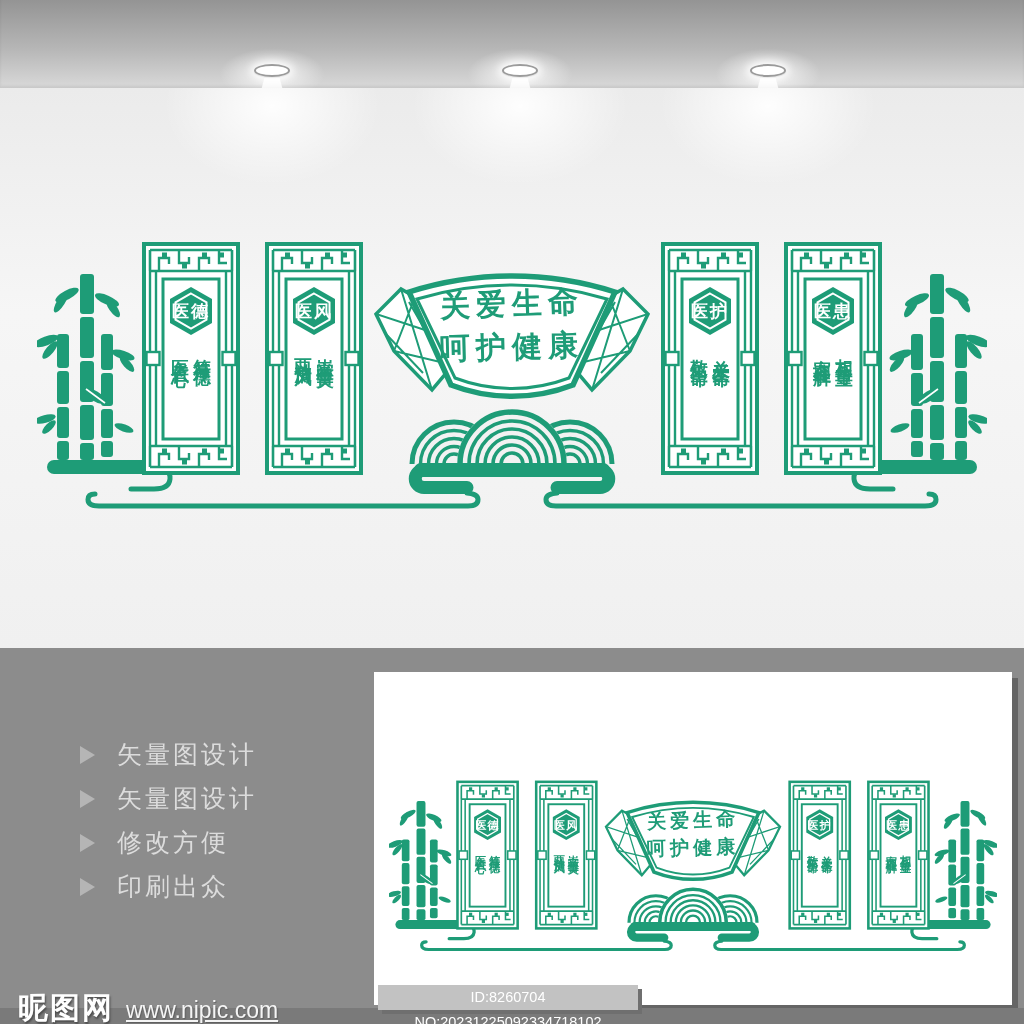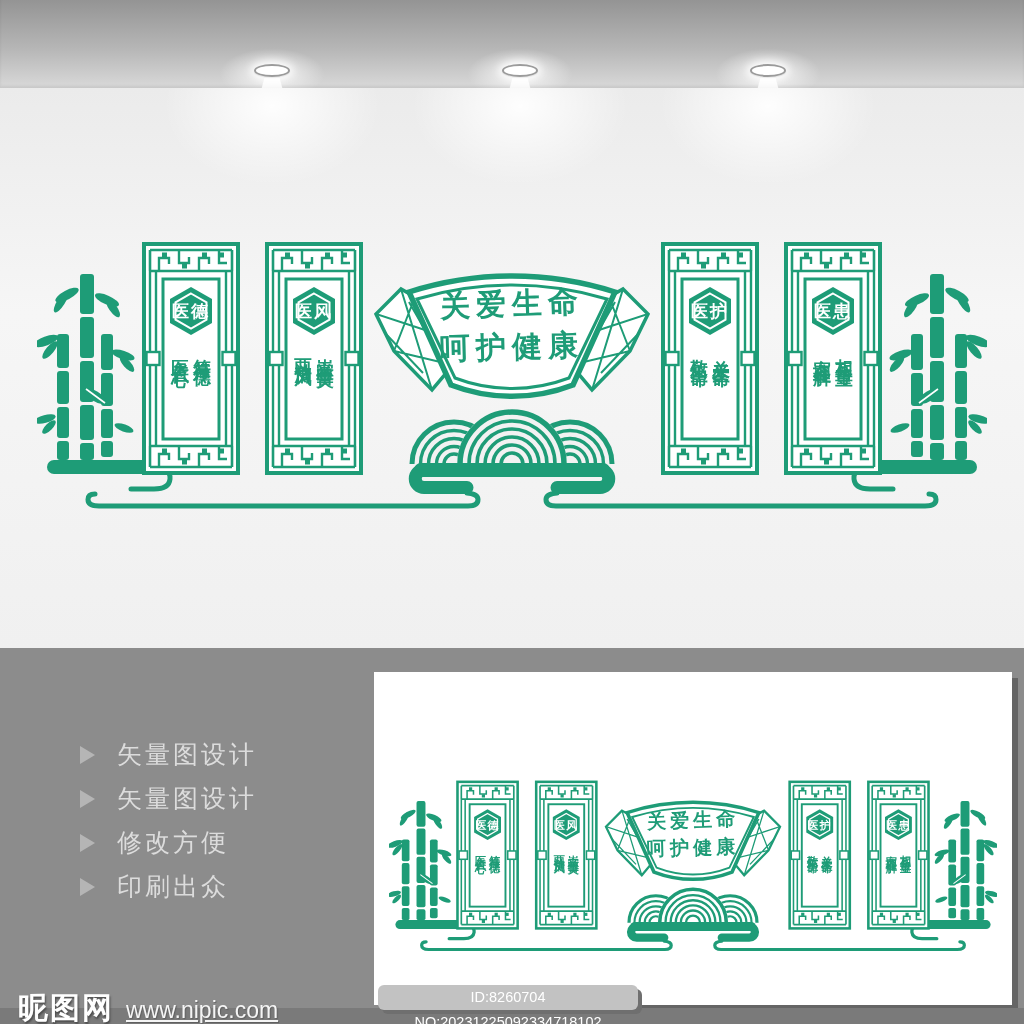--- a/index.html
+++ b/index.html
@@ -68,21 +68,21 @@
   .preview-card .design { --wavebg:#ffffff; }
 
   .brand { position:absolute; left:18px; top:340px; white-space:nowrap; }
   .site-name { font-size:30px; font-weight:bold; color:#ffffff;
     text-shadow:1px 2px 2px rgba(70,70,70,.9); letter-spacing:2px; }
   .site-url { font-size:23px; color:#f5f5f5; margin-left:12px;
     text-shadow:1px 1px 1px rgba(90,90,90,.8);text-decoration:underline; }
 
   .id-badge { position:absolute; left:378px; top:337px; width:260px; height:25px;
     line-height:25px; text-align:center; background:#c2c2c2; color:#ffffff;
-    font-size:14.5px; box-shadow:4px 4px 0 #6f6f6f;border-radius:6px; }
+    font-size:14.5px; box-shadow:4px 4px 0 #6f6f6f; }
 
   .bottom-strip { position:absolute; left:0; top:360px; width:1024px; height:16px; background:#7a7a7a; }
 </style>
 </head>
 <body>
 
 <div class="stage">
 
   <div class="ceiling"></div>
   <div class="beam" style="left:239px"></div>

